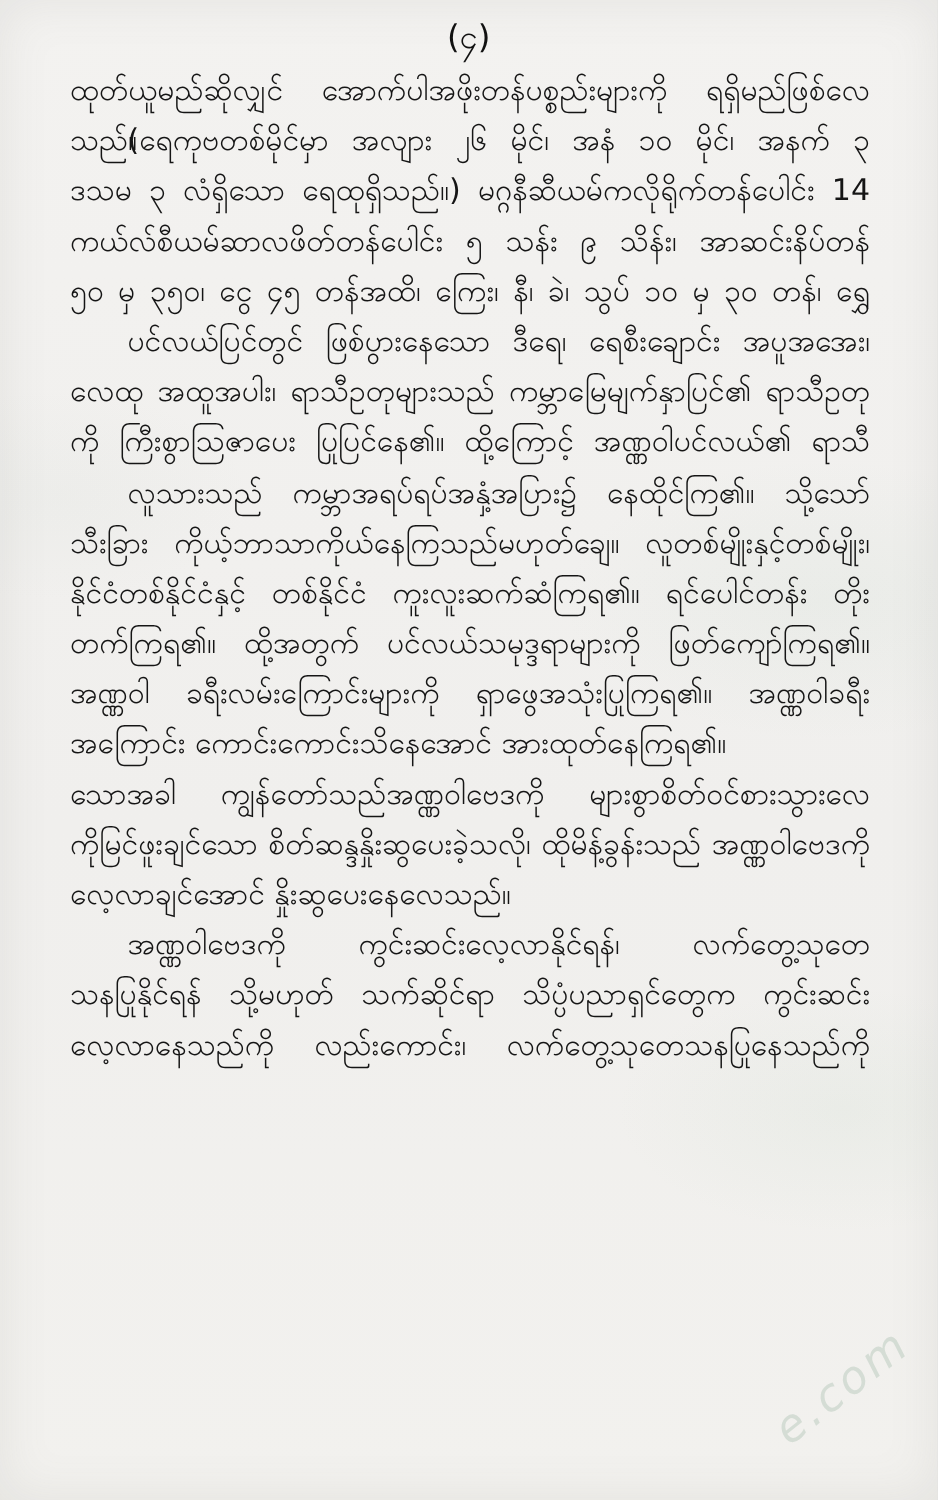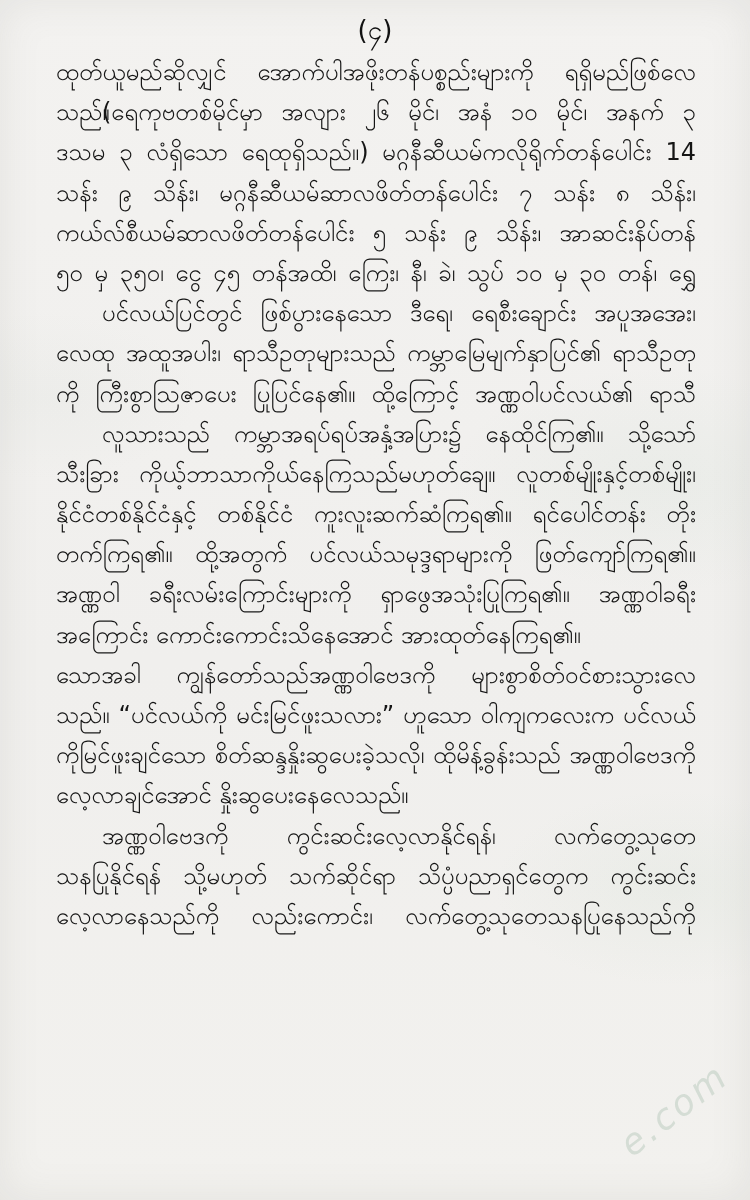--- a/index.html
+++ b/index.html
@@ -57,40 +57,38 @@
 </head>
 <body>
 
 <div class="page">
   <div class="pageno">(၄)</div>
   <div class="text-block">
       <div>
         <div class="line justify">ထုတ်ယူမည်ဆိုလျှင် အောက်ပါအဖိုးတန်ပစ္စည်းများကို ရရှိမည်ဖြစ်လေသည်။</div>
         <div class="line indent justify">(ရေကုဗတစ်မိုင်မှာ အလျား ၂၆ မိုင်၊ အနံ ၁၀ မိုင်၊ အနက် ၃</div>
         <div class="line justify">ဒသမ ၃ လံရှိသော ရေထုရှိသည်။) မဂ္ဂနီဆီယမ်ကလိုရိုက်တန်ပေါင်း 14</div>
-        <div class="line justify">သန်း ၉ သိန်း၊ မဂ္ဂနီဆီယမ်ဆာလဖိတ်တန်ပေါင်း ၇ သန်း ၈ သိန်း၊</div>
         <div class="line justify">ကယ်လ်စီယမ်ဆာလဖိတ်တန်ပေါင်း ၅ သန်း ၉ သိန်း၊ အာဆင်းနိပ်တန်</div>
         <div class="line justify">၅၀ မှ ၃၅၀၊ ငွေ ၄၅ တန်အထိ၊ ကြေး၊ နီ၊ ခဲ၊ သွပ် ၁၀ မှ ၃၀ တန်၊ ရွှေ</div>
       </div>
       <div>
         <div class="line indent justify">ပင်လယ်ပြင်တွင် ဖြစ်ပွားနေသော ဒီရေ၊ ရေစီးချောင်း အပူအအေး၊</div>
         <div class="line justify">လေထု အထူအပါး၊ ရာသီဥတုများသည် ကမ္ဘာမြေမျက်နှာပြင်၏ ရာသီဥတု</div>
         <div class="line justify">ကို ကြီးစွာသြဇာပေး ပြုပြင်နေ၏။ ထို့ကြောင့် အဏ္ဏဝါပင်လယ်၏ ရာသီ</div>
       </div>
       <div>
         <div class="line indent justify">လူသားသည် ကမ္ဘာအရပ်ရပ်အနှံ့အပြား၌ နေထိုင်ကြ၏။ သို့သော်</div>
         <div class="line justify">သီးခြား ကိုယ့်ဘာသာကိုယ်နေကြသည်မဟုတ်ချေ။ လူတစ်မျိုးနှင့်တစ်မျိုး၊</div>
         <div class="line justify">နိုင်ငံတစ်နိုင်ငံနှင့် တစ်နိုင်ငံ ကူးလူးဆက်ဆံကြရ၏။ ရင်ပေါင်တန်း တိုး</div>
         <div class="line justify">တက်ကြရ၏။ ထို့အတွက် ပင်လယ်သမုဒ္ဒရာများကို ဖြတ်ကျော်ကြရ၏။</div>
         <div class="line justify">အဏ္ဏဝါ ခရီးလမ်းကြောင်းများကို ရှာဖွေအသုံးပြုကြရ၏။ အဏ္ဏဝါခရီး</div>
         <div class="line">အကြောင်း ကောင်းကောင်းသိနေအောင် အားထုတ်နေကြရ၏။</div>
       </div>
       <div>
         <div class="line justify">သောအခါ ကျွန်တော်သည်အဏ္ဏဝါဗေဒကို များစွာစိတ်ဝင်စားသွားလေ</div>
-        <div class="line justify">သည်။ “ပင်လယ်ကို မင်းမြင်ဖူးသလား” ဟူသော ဝါကျကလေးက ပင်လယ်</div>
         <div class="line justify">ကိုမြင်ဖူးချင်သော စိတ်ဆန္ဒနှိုးဆွပေးခဲ့သလို၊ ထိုမိန့်ခွန်းသည် အဏ္ဏဝါဗေဒကို</div>
         <div class="line">လေ့လာချင်အောင် နှိုးဆွပေးနေလေသည်။</div>
       </div>
       <div>
         <div class="line indent justify">အဏ္ဏဝါဗေဒကို ကွင်းဆင်းလေ့လာနိုင်ရန်၊ လက်တွေ့သုတေ</div>
         <div class="line justify">သနပြုနိုင်ရန် သို့မဟုတ် သက်ဆိုင်ရာ သိပ္ပံပညာရှင်တွေက ကွင်းဆင်း</div>
         <div class="line justify">လေ့လာနေသည်ကို လည်းကောင်း၊ လက်တွေ့သုတေသနပြုနေသည်ကို</div>
       </div>
     </div>
   <div class="watermark">e.com</div>

